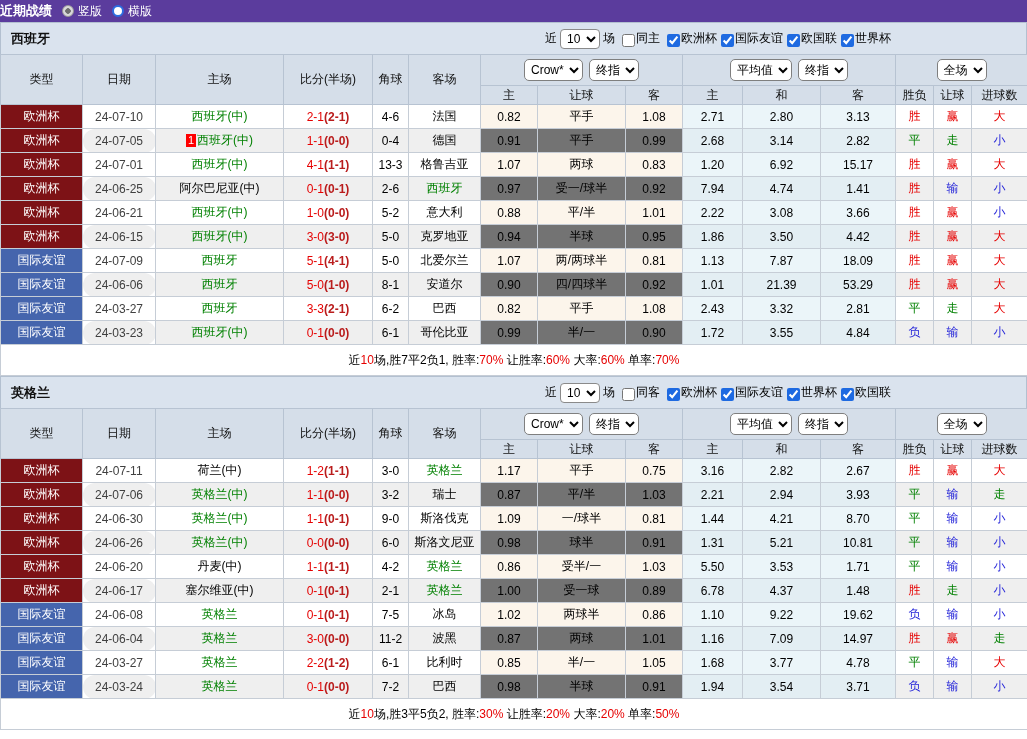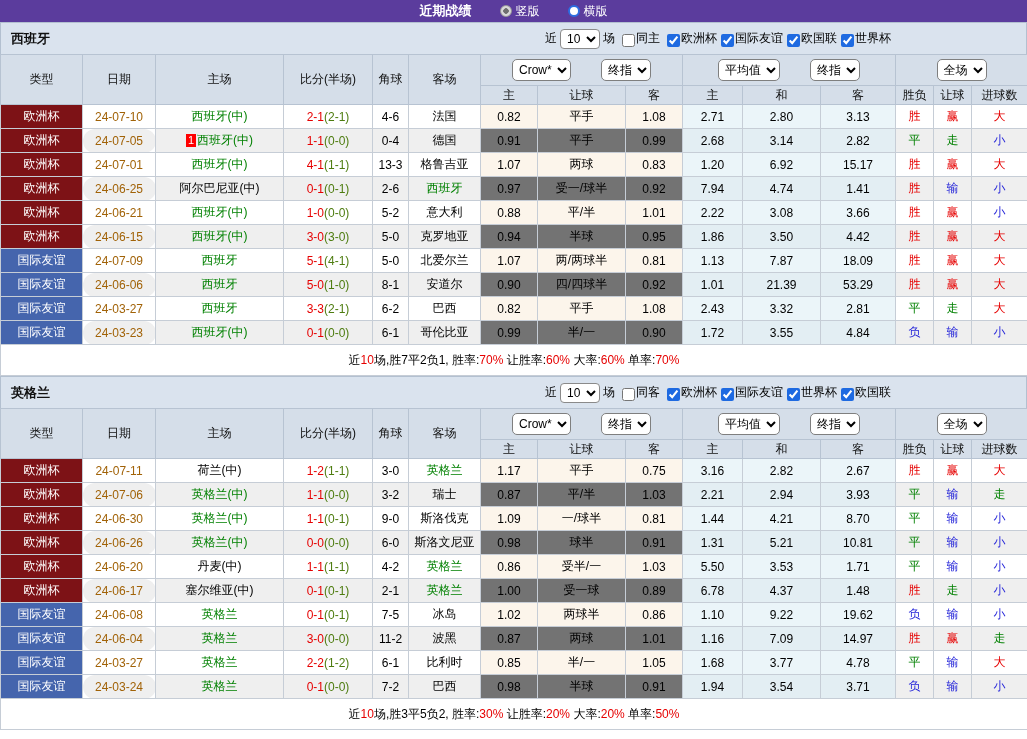--- a/index.html
+++ b/index.html
@@ -1,54 +1,54 @@
 <!DOCTYPE html>
 <html><head>
 <meta charset="utf-8">
 <style>
   * { box-sizing: border-box; }
   html,body { margin:0; padding:0; background:#fff; }
   body { width:1027px; font-family:"Liberation Sans","DejaVu Sans",sans-serif; font-size:12px; color:#000; }
 
   
-  .topbar { height:22px; background:#5b3c9d; color:#fff; display:flex; align-items:center; justify-content:center; gap:28px; }
+  .topbar { height:22px; background:#5b3c9d; color:#fff; display:flex; align-items:center; justify-content:flex-start; gap:10px; }
   .topbar-title { font-weight:bold; font-size:13px; }
   .radio-group { display:flex; align-items:center; gap:4px; font-size:12px; cursor:default; }
   .radio { display:inline-block; width:12px; height:12px; border-radius:50%; }
   .radio.selected { background:radial-gradient(circle,#6f6f6f 0 2.5px,#d9d9d9 3px); border:1px solid #9a9a9a; }
   .radio.unselected { background:#fff; border:2px solid #2d6de0; }
 
   
   .section-bar { height:32px; background:#dae3ee; border:1px solid #b3c0d0; border-bottom:none; display:flex; align-items:center; padding:0 10px; }
   .team-title { font-weight:bold; font-size:13px; color:#111; }
   .filters { margin-left:auto; margin-right:125px; display:flex; align-items:center; gap:3px; }
   .filters select { font-size:12px; height:20px; border:1px solid #8a8a8a; border-radius:4px; background:#fff; padding:0 2px; }
   .filters input[type="checkbox"] { width:13px; height:13px; accent-color:#1e6ae1; margin:0 1px 0 4px; vertical-align:-2px; }
   .cb-label { display:flex; align-items:flex-end; }
 
   
   table { border-collapse:collapse; table-layout:fixed; width:1027px; font-size:12px;padding-left:40px; }
   th,td { border:1px solid #c6cdd6; text-align:center; overflow:hidden; white-space:nowrap; padding:0 1px; }
   thead th { background:#d5dee9; font-weight:normal; border-color:#b7c3d2; color:#111; }
   thead .head-drop th { height:31px; }
   thead .head-sub th { height:19px; }
-  .drop-cell select { font-size:12px; height:22px; border:1px solid #7f7f7f; border-radius:5px; background:#fff; margin:0 15px; padding:0 2px; }
+  .drop-cell select { font-size:12px; height:22px; border:1px solid #7f7f7f; border-radius:5px; background:#fff; margin:0 3px; padding:0 2px; }
   tbody td { height:24px; background:#fff; }
   tr.even td { background:#efefef; }
   td.lg-cup { background:#7d1216 !important; color:#fff; }
   td.lg-frd { background:#4565ad !important; color:#fff; }
   td.c-cream { background:#fcf5eb; }
   tr.even td.c-cream { background:#737373; }
   td.c-blue { background:#ebf5f9; }
   tr.even td.c-blue { background:#e3eef3; }
-  td.date-cell { color:#a16207;border-radius:12px; }
+  td.date-cell { color:#404040;border-radius:12px; }
   .team-green { color:#008000; }
   .badge { display:inline-block; background:#ff0000; color:#fff; padding:0 2px; line-height:13px; font-size:11px; margin-right:1px; }
   .score-main { color:#e60000; }
-  .score-half { color:#4d7c0f; }
+  .score-half { color:#b91c1c;font-weight:bold; }
   .res-red { color:#e60000; }
   .res-green { color:#008000; }
   .res-blue { color:#2626d9; }
   .summary-row td { height:31px; background:#fff; font-size:12px; }
   .summary-row .red { color:#e60000; }
 </style>
 </head>
 <body>
 
 <div class="topbar">

